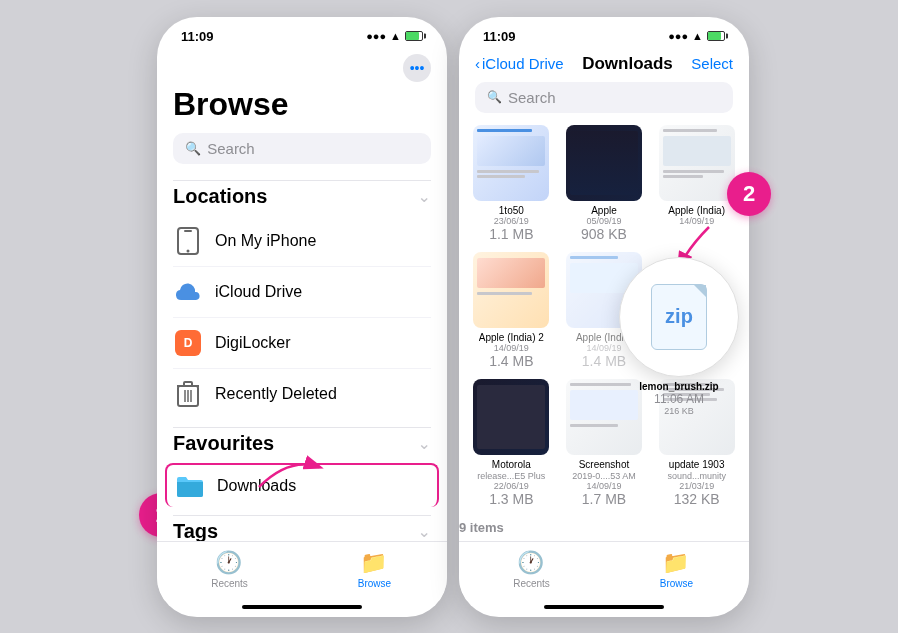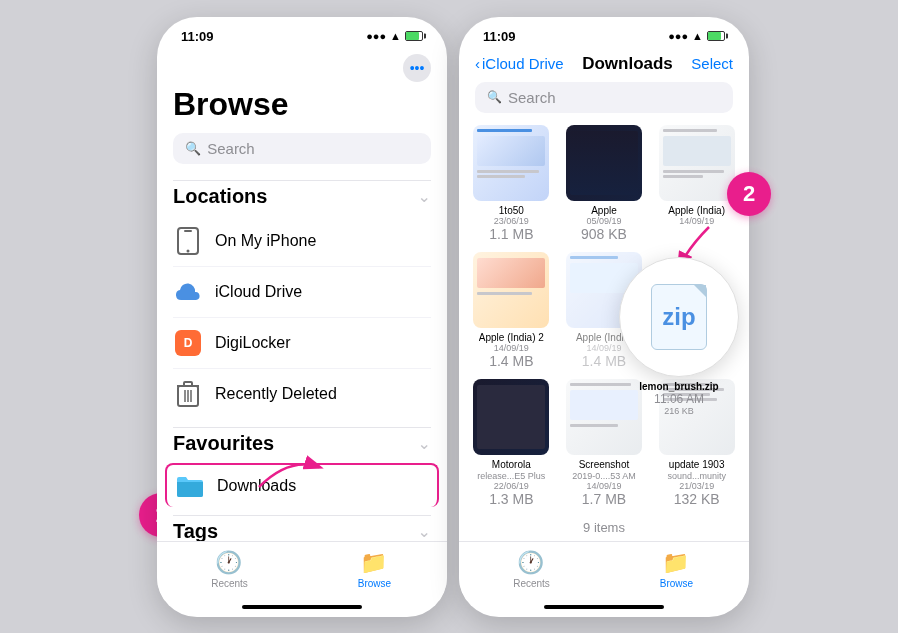--- a/index.html
+++ b/index.html
@@ -279,24 +279,24 @@
       font-size: 9px;
       color: #8e8e93;
       text-align: center;
     }
     .file-size {
       font-size: 14px;
       color: #8e8e93;
       text-align: center;
     }
     .items-count {
-      text-align: center;
       color: #8e8e93;
       font-size: 13px;
       padding: 10px 0 6px;
+      font-weight: bold;
     }
 
     
     .thumb-blue {
       background: linear-gradient(135deg, #e8f0fe 0%, #c2d4f8 100%);
     }
     .thumb-dark {
       background: linear-gradient(135deg, #1a1a2e 0%, #16213e 100%);
     }
     .thumb-white {
@@ -617,21 +617,21 @@
         <span class="file-size">132 KB</span>
       </div>
     </div>
 
     <div class="items-count">9 items</div>
 
     <div style="position:absolute; top: 240px; right: 10px; z-index:20; display:flex; flex-direction:column; align-items:center;">
       <div style="width:120px; height:120px; background:#fff; border-radius:50%; border:1px solid #e0e0e0; box-shadow:0 4px 20px rgba(0,0,0,0.15); display:flex; flex-direction:column; align-items:center; justify-content:center;">
         <div style="width:56px; height:66px; background:#f0f8ff; border-radius:6px; border:1.5px solid #b0cce0; display:flex; align-items:center; justify-content:center; position:relative;">
           <div style="position:absolute;top:0;right:0;width:0;height:0;border-left:12px solid transparent;border-top:12px solid #b0cce0;"></div>
-          <span style="font-size:24px;font-weight:700;color:#4a90e2;">zip</span>
+          <span style="font-size:20px;font-weight:700;color:#4a90e2;">zip</span>
         </div>
       </div>
       <span style="font-size:10px;font-weight:600;color:#000;margin-top:4px;">lemon_brush.zip</span>
       <span style="font-size:12px;color:#8e8e93;">11:06 AM</span>
       <span style="font-size:9px;color:#8e8e93;">216 KB</span>
     </div>
 
     <div class="tab-bar">
       <div class="tab-item">
         <span class="tab-icon">🕐</span>

